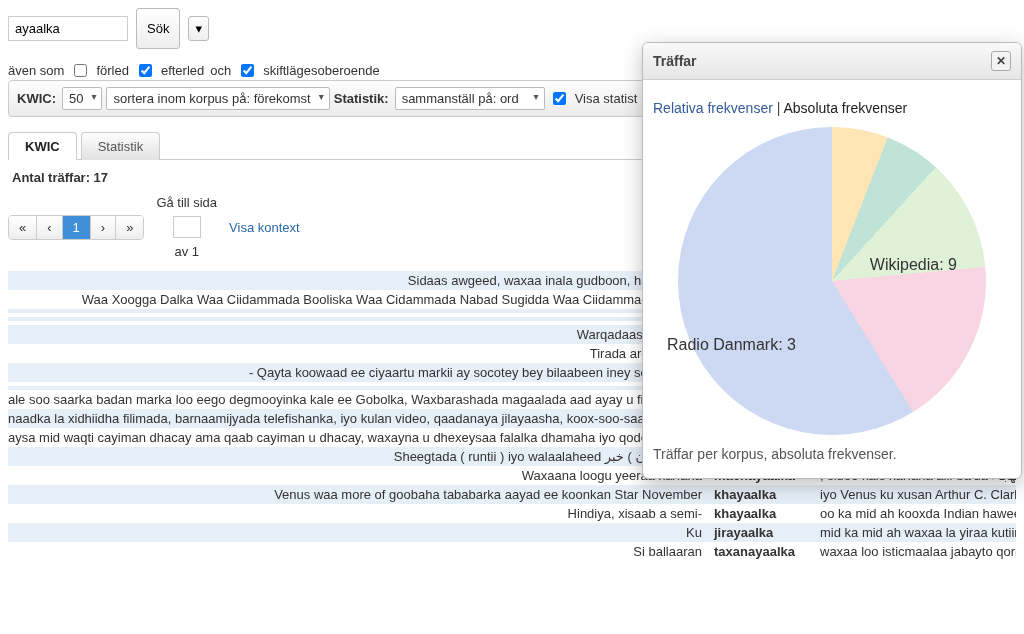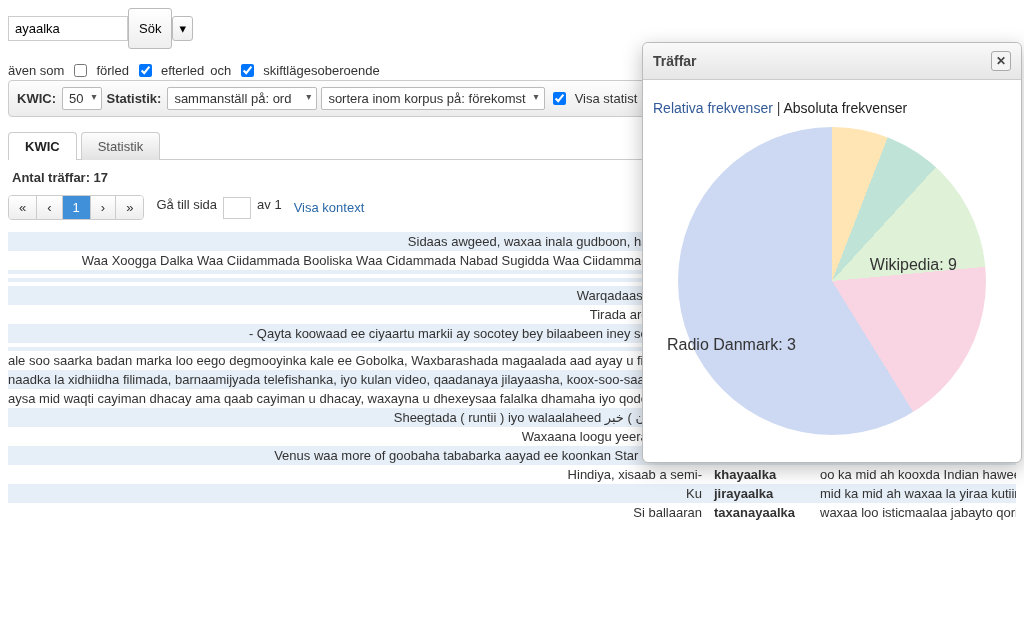--- a/index.html
+++ b/index.html
@@ -1,20 +1,20 @@
 <!DOCTYPE html>
 <html><head>
 <meta charset="utf-8">
 <style>
 * { box-sizing: border-box; font-family: Arial, Helvetica, sans-serif; }
 body { margin: 0; padding: 8px; font-size: 13px; color: #333; background: #fff; position: relative; }
 input[type="text"] { border: 1px solid #ccc; padding: 4px 6px; font-size: 13px; }
 button, .btn { background: linear-gradient(#fff, #eee); border: 1px solid #bbb; border-radius: 3px; padding: 12px 10px; font-size: 13px; cursor: pointer; }
 
-.search-row { display: flex; align-items: center; margin-bottom: 12px; }
+.search-row { display: flex; align-items: center; gap: 8px; margin-bottom: 12px; }
 .search-input { width: 120px; }
 .dropdown-btn { padding: 4px 6px; }
 
 .checks-row { display: flex; align-items: center; gap: 6px; margin-bottom: 0; }
 
 .options-bar { background: linear-gradient(#fdfdfd, #ececec); border: 1px solid #ccc; border-radius: 4px; padding: 6px 8px; display: flex; align-items: center; gap: 4px; margin-bottom: 14px; }
 .options-bar .seg { display: flex; align-items: center; gap: 6px; }
 .sel { border: 1px solid #bbb; background: #fff; padding: 3px 18px 3px 6px; position: relative; border-radius: 2px; white-space: nowrap; }
 .sel:after { content: '▾'; position: absolute; right: 5px; top: 3px; font-size: 10px; color: #555; }
 .sel.wide { min-width: 150px; }
@@ -23,21 +23,21 @@
 .tabs { display: flex; border-bottom: 1px solid #ccc; }
 .tab { background: linear-gradient(#fdfdfd, #e2e2e2); border: 1px solid #ccc; border-bottom: none; padding: 6px 16px; border-radius: 4px 4px 0 0; margin-right: 4px; position: relative; top: 1px; color: #555; }
 .tab.active { background: #fff; color: #222; font-weight: bold; }
 
 .hits-count { margin: 10px 0 10px 4px; font-weight: bold; }
 .pager-row { display: flex; align-items: center; gap: 12px; margin-bottom: 12px; }
 .pager { display: inline-flex; border: 1px solid #ccc; border-radius: 4px; overflow: hidden; }
 .pager .seg-btn { padding: 4px 10px; border-left: 1px solid #ccc; background: linear-gradient(#fff,#eee); cursor: pointer; }
 .pager .seg-btn:first-child { border-left: none; }
 .pager .seg-btn.active { background: #3f8fd9; color: #fff; }
-.goto-label { display: flex; gap: 6px; }
+.goto-label { display: flex; align-items: center; gap: 6px; flex-direction: column; }
 .tiny-input { width: 28px; border: 1px solid #ccc; height: 22px; text-align: center; }
 .link { color: #2a68a8; cursor: pointer; }
 
 .results { font-size: 13px; }
 .rrow { display: flex; padding: 2px 0; }
 .rrow.even { background: #e6eef7; }
 .rrow .left { flex: 0 0 700px; text-align: right; padding-right: 6px; white-space: nowrap; overflow: hidden; }
 .rrow .mid { flex: 0 0 110px; font-weight: bold; padding: 0 6px; white-space: nowrap; }
 .rrow .right { flex: 1; white-space: nowrap; overflow: hidden; padding-left: 2px; }
 
@@ -82,25 +82,25 @@
   <input type="checkbox" checked="" style="">
   <span>skiftlägesoberoende</span>
 </div>
 
 <div class="options-bar">
   <div class="seg">
     <span style="font-weight:bold">KWIC:</span>
     <span class="sel">50</span>
   </div>
   <div class="seg">
+    <span class="sel xwide">sortera inom korpus på: förekomst</span>
+  </div>
+  <div class="seg">
     <span style="font-weight:bold">Statistik:</span>
     <span class="sel wide">sammanställ på: ord</span>
-  </div>
-  <div class="seg">
-    <span class="sel xwide">sortera inom korpus på: förekomst</span>
   </div>
   <div class="seg">
     <input type="checkbox" checked="" style="">
     <span>Visa statist</span>
   </div>
 </div>
 
 <div class="tabs">
   <div class="tab active">KWIC</div>
   <div class="tab">Statistik</div>
@@ -236,14 +236,15 @@
     <div class="freq-links">
       <span class="rel">Relativa frekvenser</span>
       <span class="sep"> | </span>
       <span class="abs">Absoluta frekvenser</span>
     </div>
     <div class="pie-wrap">
       <div class="pie"></div>
       <div class="pie-label" style="top:130px; right:30px;">Wikipedia: 9</div>
       <div class="pie-label" style="top:210px; left:-10px;">Radio Danmark: 3</div>
     </div>
+    <div class="caption">Träffar per korpus, absoluta frekvenser.</div>
   </div>
 </div>
 
 </body></html>

